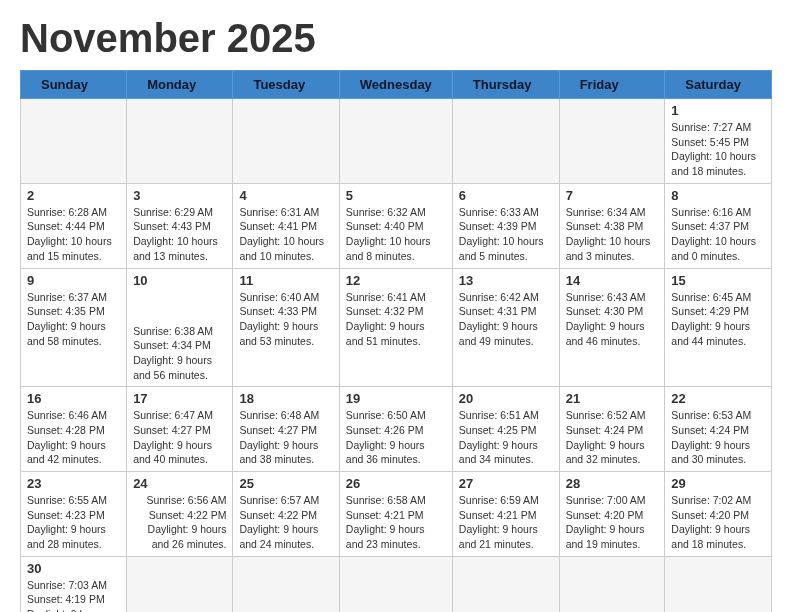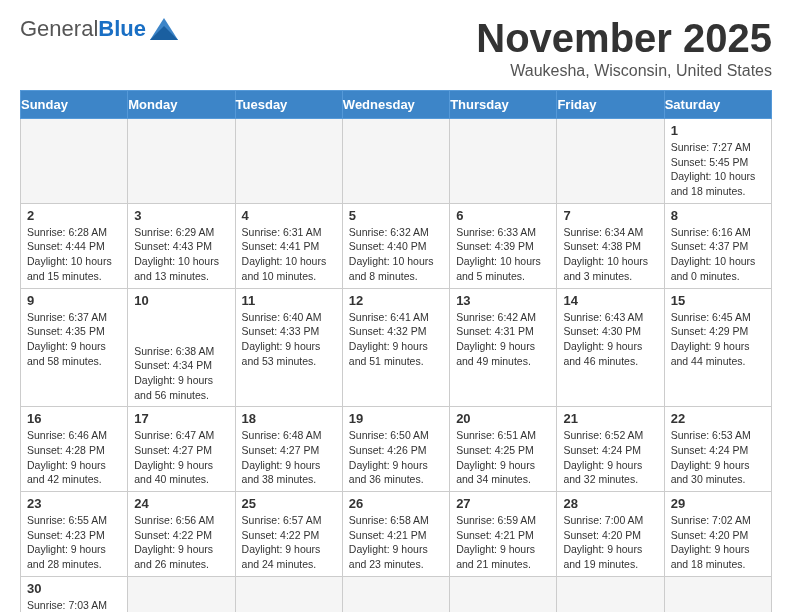--- a/index.html
+++ b/index.html
@@ -53,23 +53,23 @@
       color: #555;
       margin-top: 2px;
     }
     .calendar {
       width: 100%;
       border-collapse: collapse;
       border: 1px solid #ccc;
     }
     .calendar th {
       background-color: #3d85c8;
-      color: #ffffff;
+      color: #0f172a;
       text-align: left;
-      padding: 6px 0;
+      padding: 6px 20px;
       font-size: 13px;
       font-weight: bold;
       border: 1px solid #5599d8;
     }
     .calendar td {
       vertical-align: top;
       border: 1px solid #ccc;
       padding: 4px 6px;
       width: calc(100% / 7);
       min-height: 70px;
@@ -93,33 +93,22 @@
     }
     .week-row td {
       height: 72px;
     }
   </style>
 </head>
 <body>
 
 <div class="page">
   <div class="header">
-    <div class="logo">
-      <div class="logo-text">
-        <span class="logo-general">General</span>
-        <span class="logo-blue">Blue</span>
-        <svg class="logo-icon" viewBox="0 0 28 22" xmlns="http://www.w3.org/2000/svg">
-          <polygon points="0,22 14,0 28,22" fill="#3d85c8"></polygon>
-          <polygon points="0,22 14,8 28,22" fill="#1a5fa0"></polygon>
-        </svg>
-      </div>
-    </div>
     <div class="title-block">
       <div class="month-title">November 2025</div>
-      <div class="location-title">Waukesha, Wisconsin, United States</div>
     </div>
   </div>
 
   <table class="calendar">
     <thead>
       <tr>
 
       <th>Sunday</th>
           <th>Monday</th>
           <th>Tuesday</th>
@@ -301,21 +290,21 @@
         <tr class="week-row">
           <td>
             <div class="day-number">23</div>
             <div class="day-info" style="white-space: pre-line;">Sunrise: 6:55 AM
 Sunset: 4:23 PM
 Daylight: 9 hours
 and 28 minutes.</div>
           </td>
           <td>
             <div class="day-number">24</div>
-            <div class="day-info" style="white-space: pre-line;">Sunrise: 6:56 AM
+            <div class="day-info" style="white-space: pre-line; text-align: right;">Sunrise: 6:56 AM
 Sunset: 4:22 PM
 Daylight: 9 hours
 and 26 minutes.</div>
           </td>
           <td>
             <div class="day-number">25</div>
             <div class="day-info" style="white-space: pre-line;">Sunrise: 6:57 AM
 Sunset: 4:22 PM
 Daylight: 9 hours
 and 24 minutes.</div>

